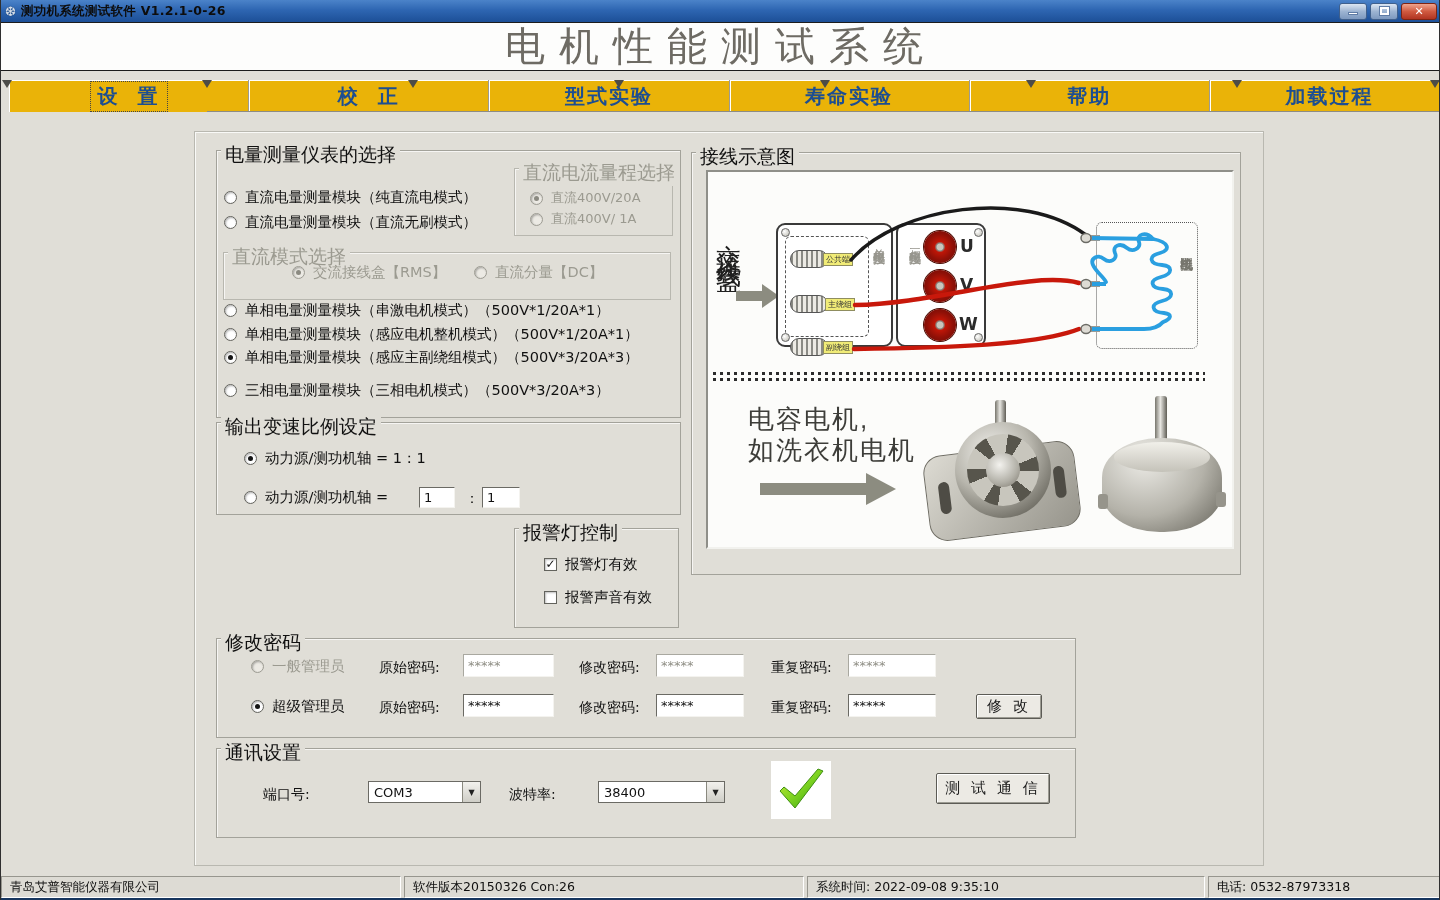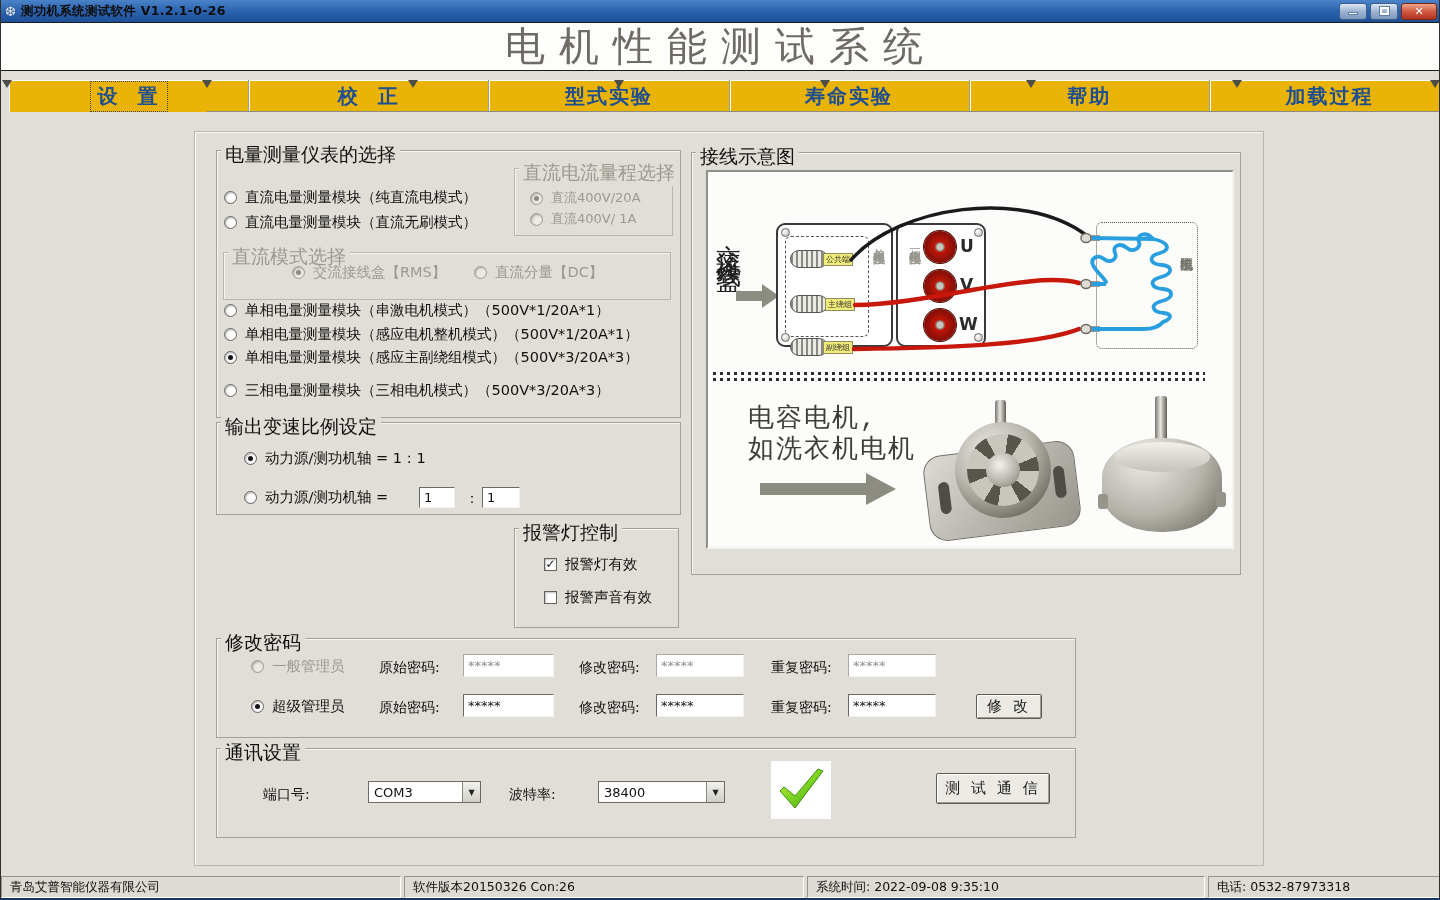--- a/index.html
+++ b/index.html
@@ -90,21 +90,21 @@
     font-size:8px;line-height:11px;text-align:center;color:#333;overflow:hidden;}
   .area-label{position:absolute;font-size:12px;color:#96958d;letter-spacing:1px;}
   .screwdot{position:absolute;width:9px;height:9px;border-radius:50%;border:1px solid #666;
     background:radial-gradient(circle at 35% 35%,#fff,#cfcec7 70%,#a3a29a);}
   .post{position:absolute;width:32px;height:32px;border-radius:50%;
     background:radial-gradient(circle at 50% 50%,#c9c5bc 0 13%,#8a8a84 17%,#c01607 24%,#8e1007 58%,#6d0b04 100%);
     box-shadow:0 0 0 1px #4c0c04;}
   .post-letter{position:absolute;font-size:17px;font-weight:bold;color:#2b2b2b;}
   #motorbox-label{position:absolute;font-size:13px;color:#76756d;}
   .dotline{position:absolute;height:3px;background:repeating-linear-gradient(90deg,#2c2c2c 0 3px,transparent 3px 7px);}
-  #cap-text{position:absolute;left:40px;top:232px;font-family:Liberation Mono, monospace;
+  #cap-text{position:absolute;left:40px;top:232px;font-family:Liberation Sans, sans-serif;
     font-size:26px;color:#3d3d39;line-height:1.2;letter-spacing:2px;}
 
   
   .m-shaft{position:absolute;width:11px;background:linear-gradient(90deg,#77756c,#e8e7e2 45%,#5f5d55);border-radius:3px;}
   #m1-plate{position:absolute;left:0;top:50px;width:152px;height:86px;border-radius:18px;transform:rotate(-7deg);
     background:linear-gradient(135deg,#dddbd3,#96948b);border:1px solid #6f6d64;}
   .m1-slot{position:absolute;width:11px;height:32px;background:#4e4c45;border-radius:6px;}
   #m1-disc{position:absolute;left:29px;top:24px;width:96px;height:96px;border-radius:50%;
     background:radial-gradient(circle at 38% 32%,#f1f0ec,#b8b6ad 45%,#6e6c63 80%,#47453e);}
   #m1-ring{position:absolute;left:41px;top:36px;width:72px;height:72px;border-radius:50%;

